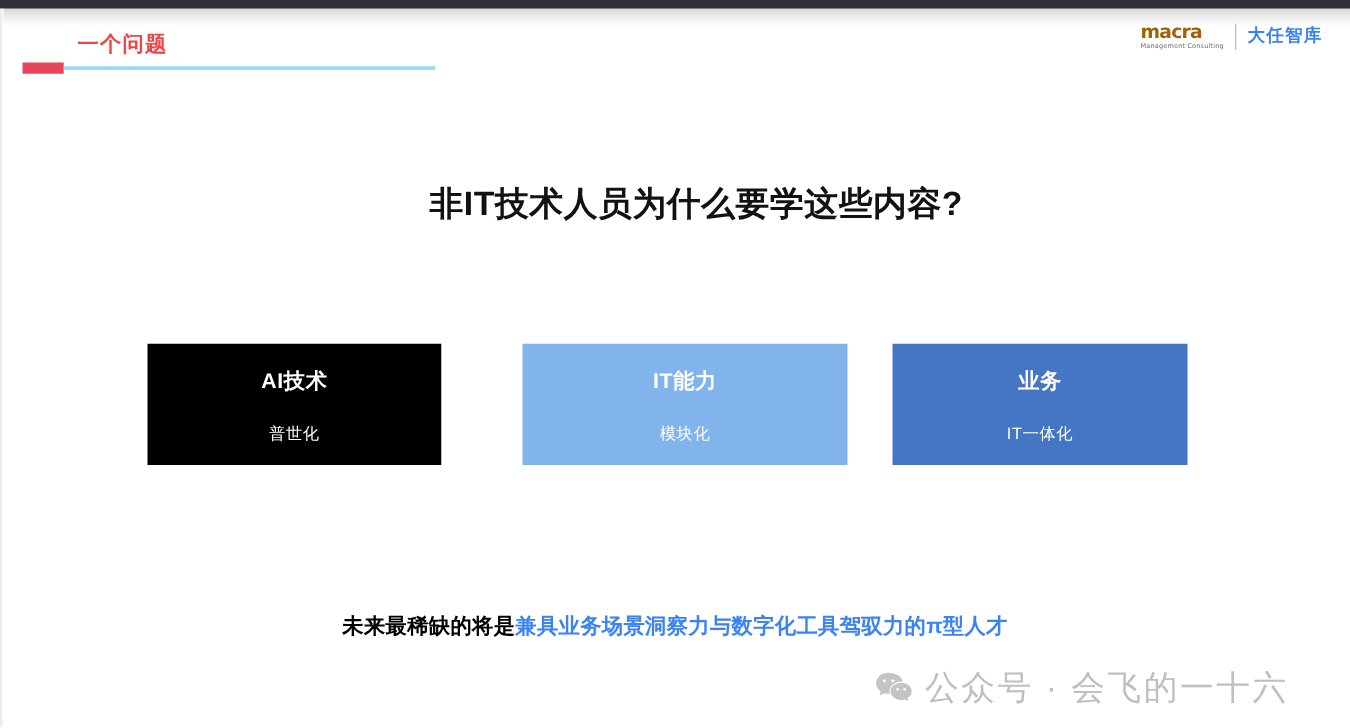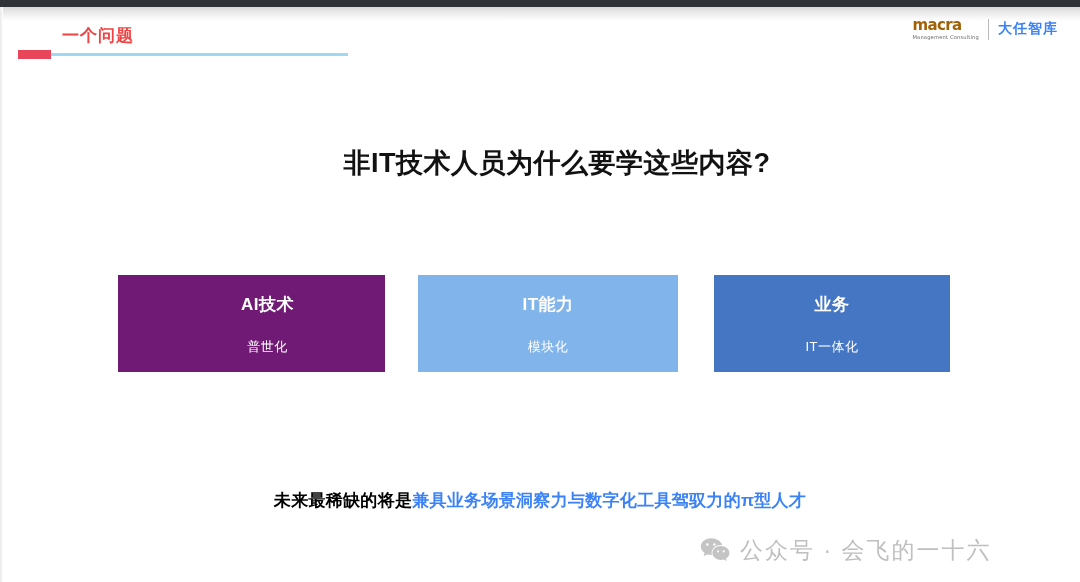--- a/index.html
+++ b/index.html
@@ -188,21 +188,21 @@
     align-items: center;
     height: 34px;
   }
   .wechat-icon {
     width: 30px;
     height: 26px;
     margin-right: 10px;
     flex: none;
   }
   .watermark-text {
-    font-size: 23px;
+    font-size: 27px;
     color: #bfbfbf;
     letter-spacing: 2px;
     white-space: nowrap;
   }
 </style>
 </head>
 <body>
 
 <div id="slide">
 
@@ -219,21 +219,21 @@
       <div class="brand-word">macra</div>
       <div class="brand-sub">Management Consulting</div>
     </div>
     <div class="brand-divider"></div>
     <div class="brand-cn" style="color: #3b82f6;">大任智库</div>
   </div>
 
   <div class="question">非IT技术人员为什么要学这些内容?</div>
 
   <div class="pillars">
-    <div class="pillar" id="pillar-0" style="background: #701a75; padding-left: 32px;">
+    <div class="pillar" id="pillar-0" style="background: #000000;">
       <div class="p-title">AI技术</div>
       <div class="p-sub">普世化</div>
     </div>
     <div class="pillar" id="pillar-1" style="background: rgb(130, 180, 236);">
       <div class="p-title">IT能力</div>
       <div class="p-sub">模块化</div>
     </div>
     <div class="pillar" id="pillar-2" style="background: rgb(69, 118, 196);">
       <div class="p-title">业务</div>
       <div class="p-sub">IT一体化</div>

